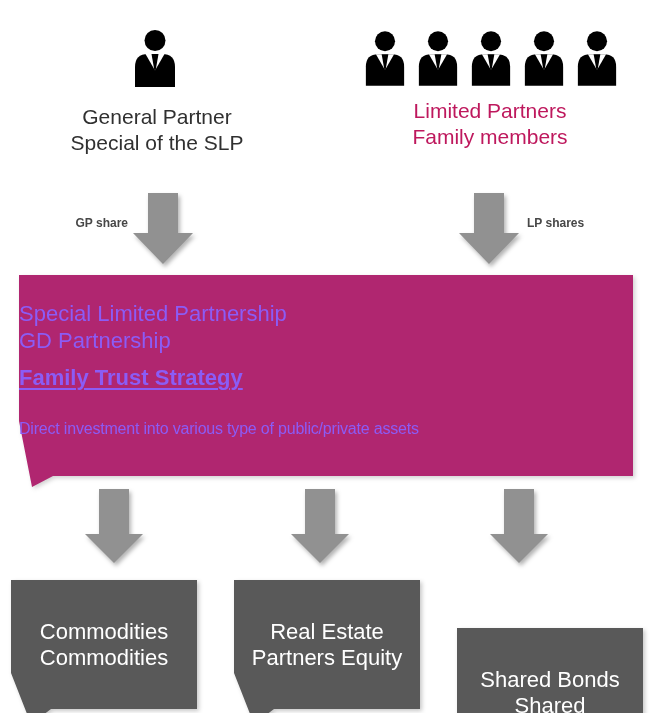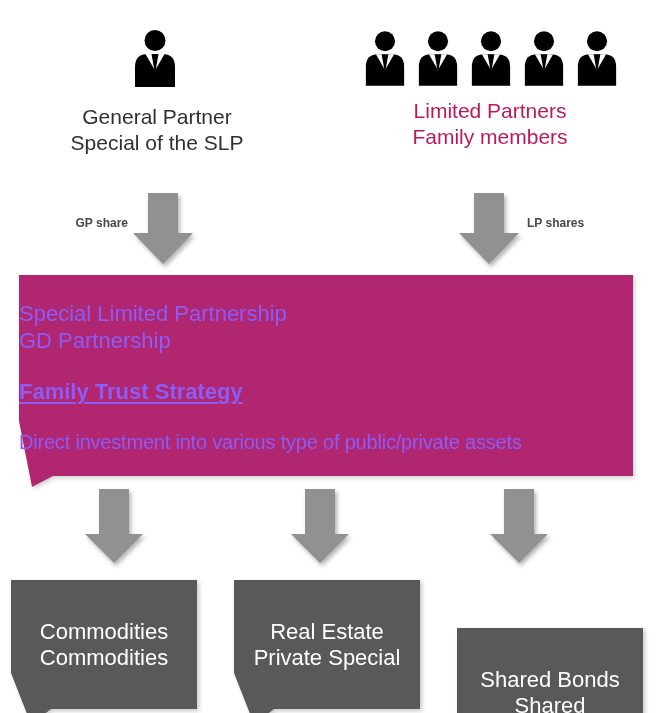--- a/index.html
+++ b/index.html
@@ -46,23 +46,23 @@
     clip-path:polygon(0 0,614px 0,614px 201px,34px 201px,13px 212px,0 146px);
   }
   .slp-text{
     position:absolute;left:0;top:0;width:614px;
     padding-top:25px;text-align:left;color:#8b5cf6;
   }
   .slp-line{font-size:22px;line-height:27px;}
   .slp-strategy{
     font-size:22px;line-height:27px;font-weight:bold;
     text-decoration:underline;text-underline-offset:3px;text-decoration-thickness:2px;
-    margin-top:24px;
+    margin-top:10px;
   }
-  .slp-desc{font-size:20px;line-height:27px;margin-top:24px;letter-spacing:-0.2px;}
+  .slp-desc{font-size:16px;line-height:27px;margin-top:24px;letter-spacing:-0.2px;}
 
   
   .asset-box{top:580px;width:186px;height:144px;
     filter:drop-shadow(2px 2px 2px rgba(0,0,0,0.22));}
   .asset-bg{
     position:absolute;inset:0;background:#595959;
     clip-path:polygon(0 0,186px 0,186px 129px,40px 129px,20px 144px,0 93px);
   }
   .asset-text{
     position:absolute;left:0;top:0;width:186px;height:129px;
@@ -159,21 +159,21 @@
     <div class="asset-bg"></div>
     <div class="asset-text">
       <div>Commodities</div>
       <div>Commodities</div>
     </div>
   </div>
   <div class="abs asset-box" style="left:234px;padding-left:36px;">
     <div class="asset-bg"></div>
     <div class="asset-text">
       <div>Real Estate</div>
-      <div>Private Special</div>
+      <div>Partners Equity</div>
     </div>
   </div>
   <div class="abs asset-box" style="left:457px;margin-top:48px;">
     <div class="asset-bg"></div>
     <div class="asset-text">
       <div>Shared Bonds</div>
       <div>Shared</div>
     </div>
   </div>
 

